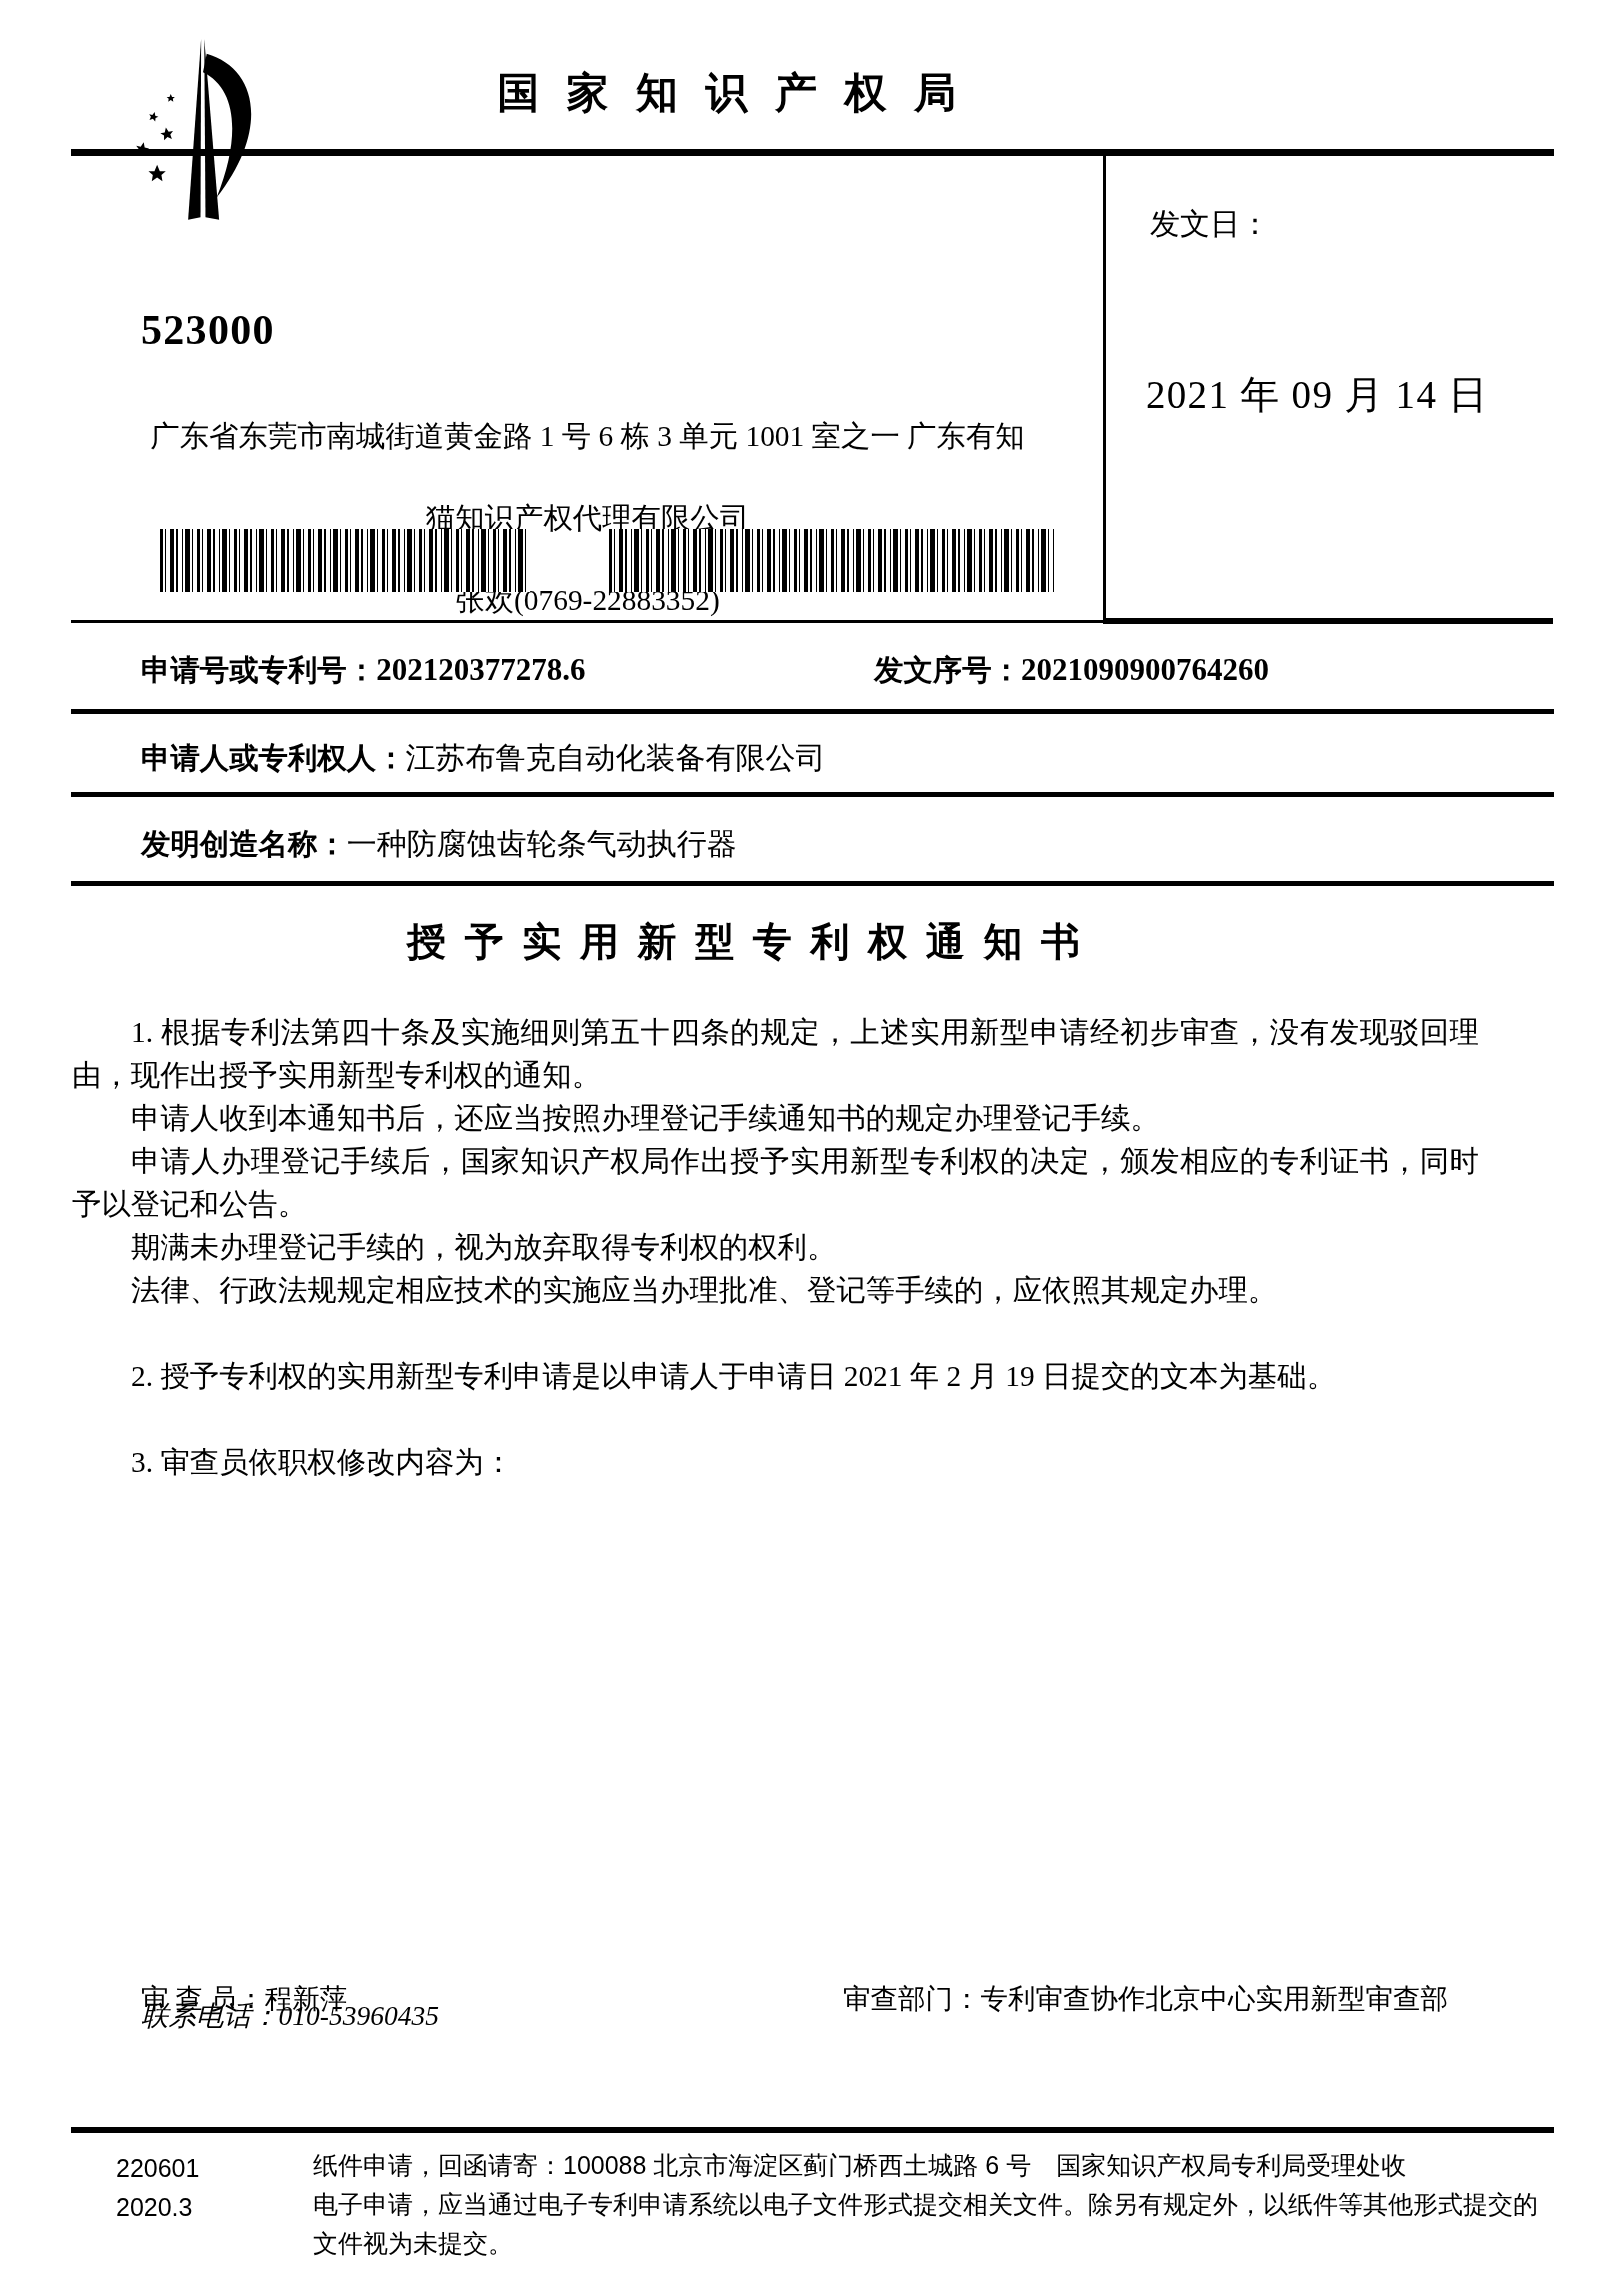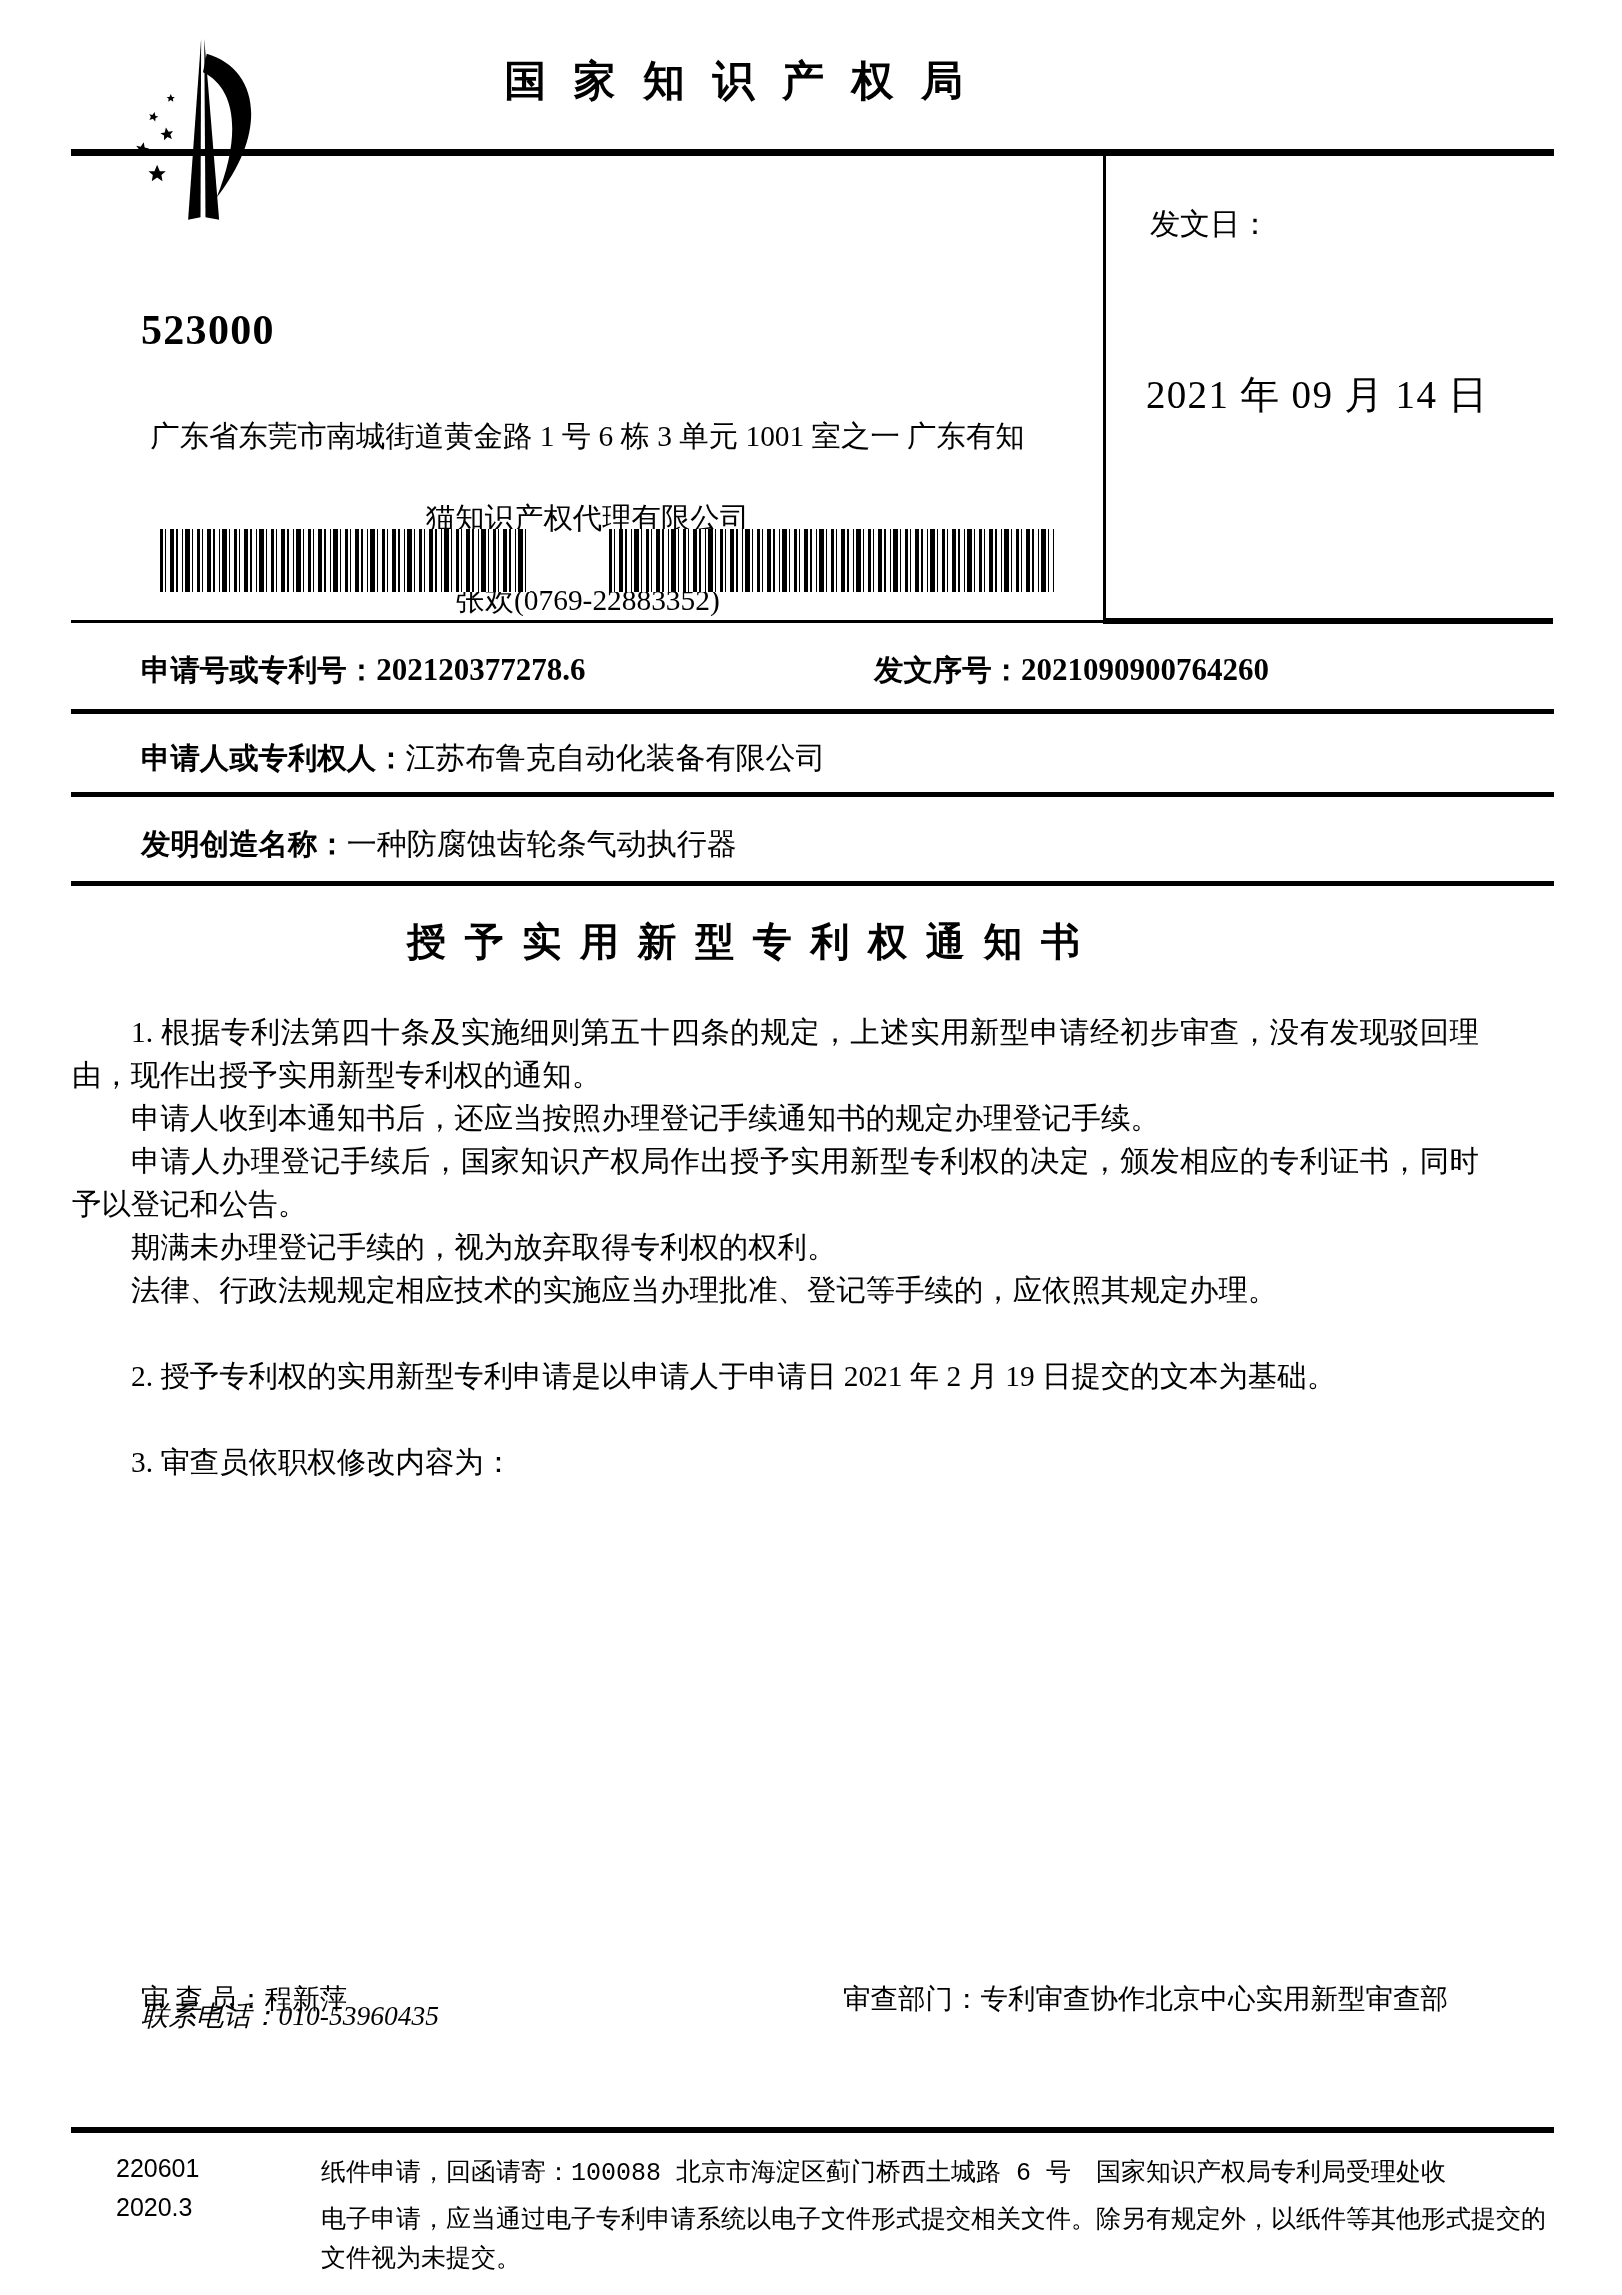--- a/index.html
+++ b/index.html
@@ -7,22 +7,22 @@
     width:1623px;height:2295px;background:#ffffff;color:#000;
     font-family:"Liberation Serif","DejaVu Serif",serif;
     position:relative;overflow:hidden;
   }
   .abs{position:absolute;}
   .rule{position:absolute;background:#000;}
   .sans{font-family:"Liberation Sans","DejaVu Sans",sans-serif;}
 
   
   #logo{left:110px;top:34px;width:186px;height:203px;}
-  #header-title{left:0;top:53px;width:1461px;text-align:center;
-    font-size:42px;font-weight:bold;letter-spacing:7.9px;padding-left:7px;}
+  #header-title{left:0;top:65px;width:1461px;text-align:center;
+    font-size:42px;font-weight:bold;letter-spacing:7.9px;}
   #rule-top{left:71px;top:149px;width:1483px;height:6.5px;}
 
   
   #divider-v{left:1103px;top:156px;width:2.6px;height:465px;}
   #dispatch-label{left:1150px;top:204px;font-size:30px;text-align:right;}
   #dispatch-date{left:1146px;top:368px;font-size:39px;letter-spacing:1.3px;}
 
   
   #postal-code{left:141px;top:306px;font-size:42px;font-weight:bold;letter-spacing:1.3px;}
   .addr{left:72px;width:1031px;text-align:center;font-size:29.4px;}
@@ -66,21 +66,21 @@
   
   .sig{font-size:27.5px;}
   #sig-examiner{left:141px;top:1981px;}
   #sig-dept{left:843px;top:1981px;}
   #sig-phone{left:141px;top:1998px;font-style:italic;}
 
   
   #rule-footer{left:71px;top:2127px;width:1483px;height:5.9px;}
   #footer-codes{left:116px;top:2149px;font-size:25px;line-height:39px;}
   #footer-text{left:313px;top:2146px;width:1247px;font-size:25px;line-height:39px;font-weight:500;}
-  #footer-text p{margin:8px;font-family:Liberation Mono, monospace;}
+  #footer-text p{margin:0;}
 </style>
 </head>
 <body>
 
 <svg id="logo" class="abs" viewBox="0 0 300 320" xmlns="http://www.w3.org/2000/svg">
   <defs>
     <path id="star" d="M0,-14 L4.1,-4.3 L13.3,-4.3 L6.6,1.6 L8.2,11.3 L0,5.6 L-8.2,11.3 L-6.6,1.6 L-13.3,-4.3 L-4.1,-4.3 Z" fill="#000"></path>
   </defs>
 
   <path d="M147 4 L126 296 L146 292 Z" fill="#000"></path>

